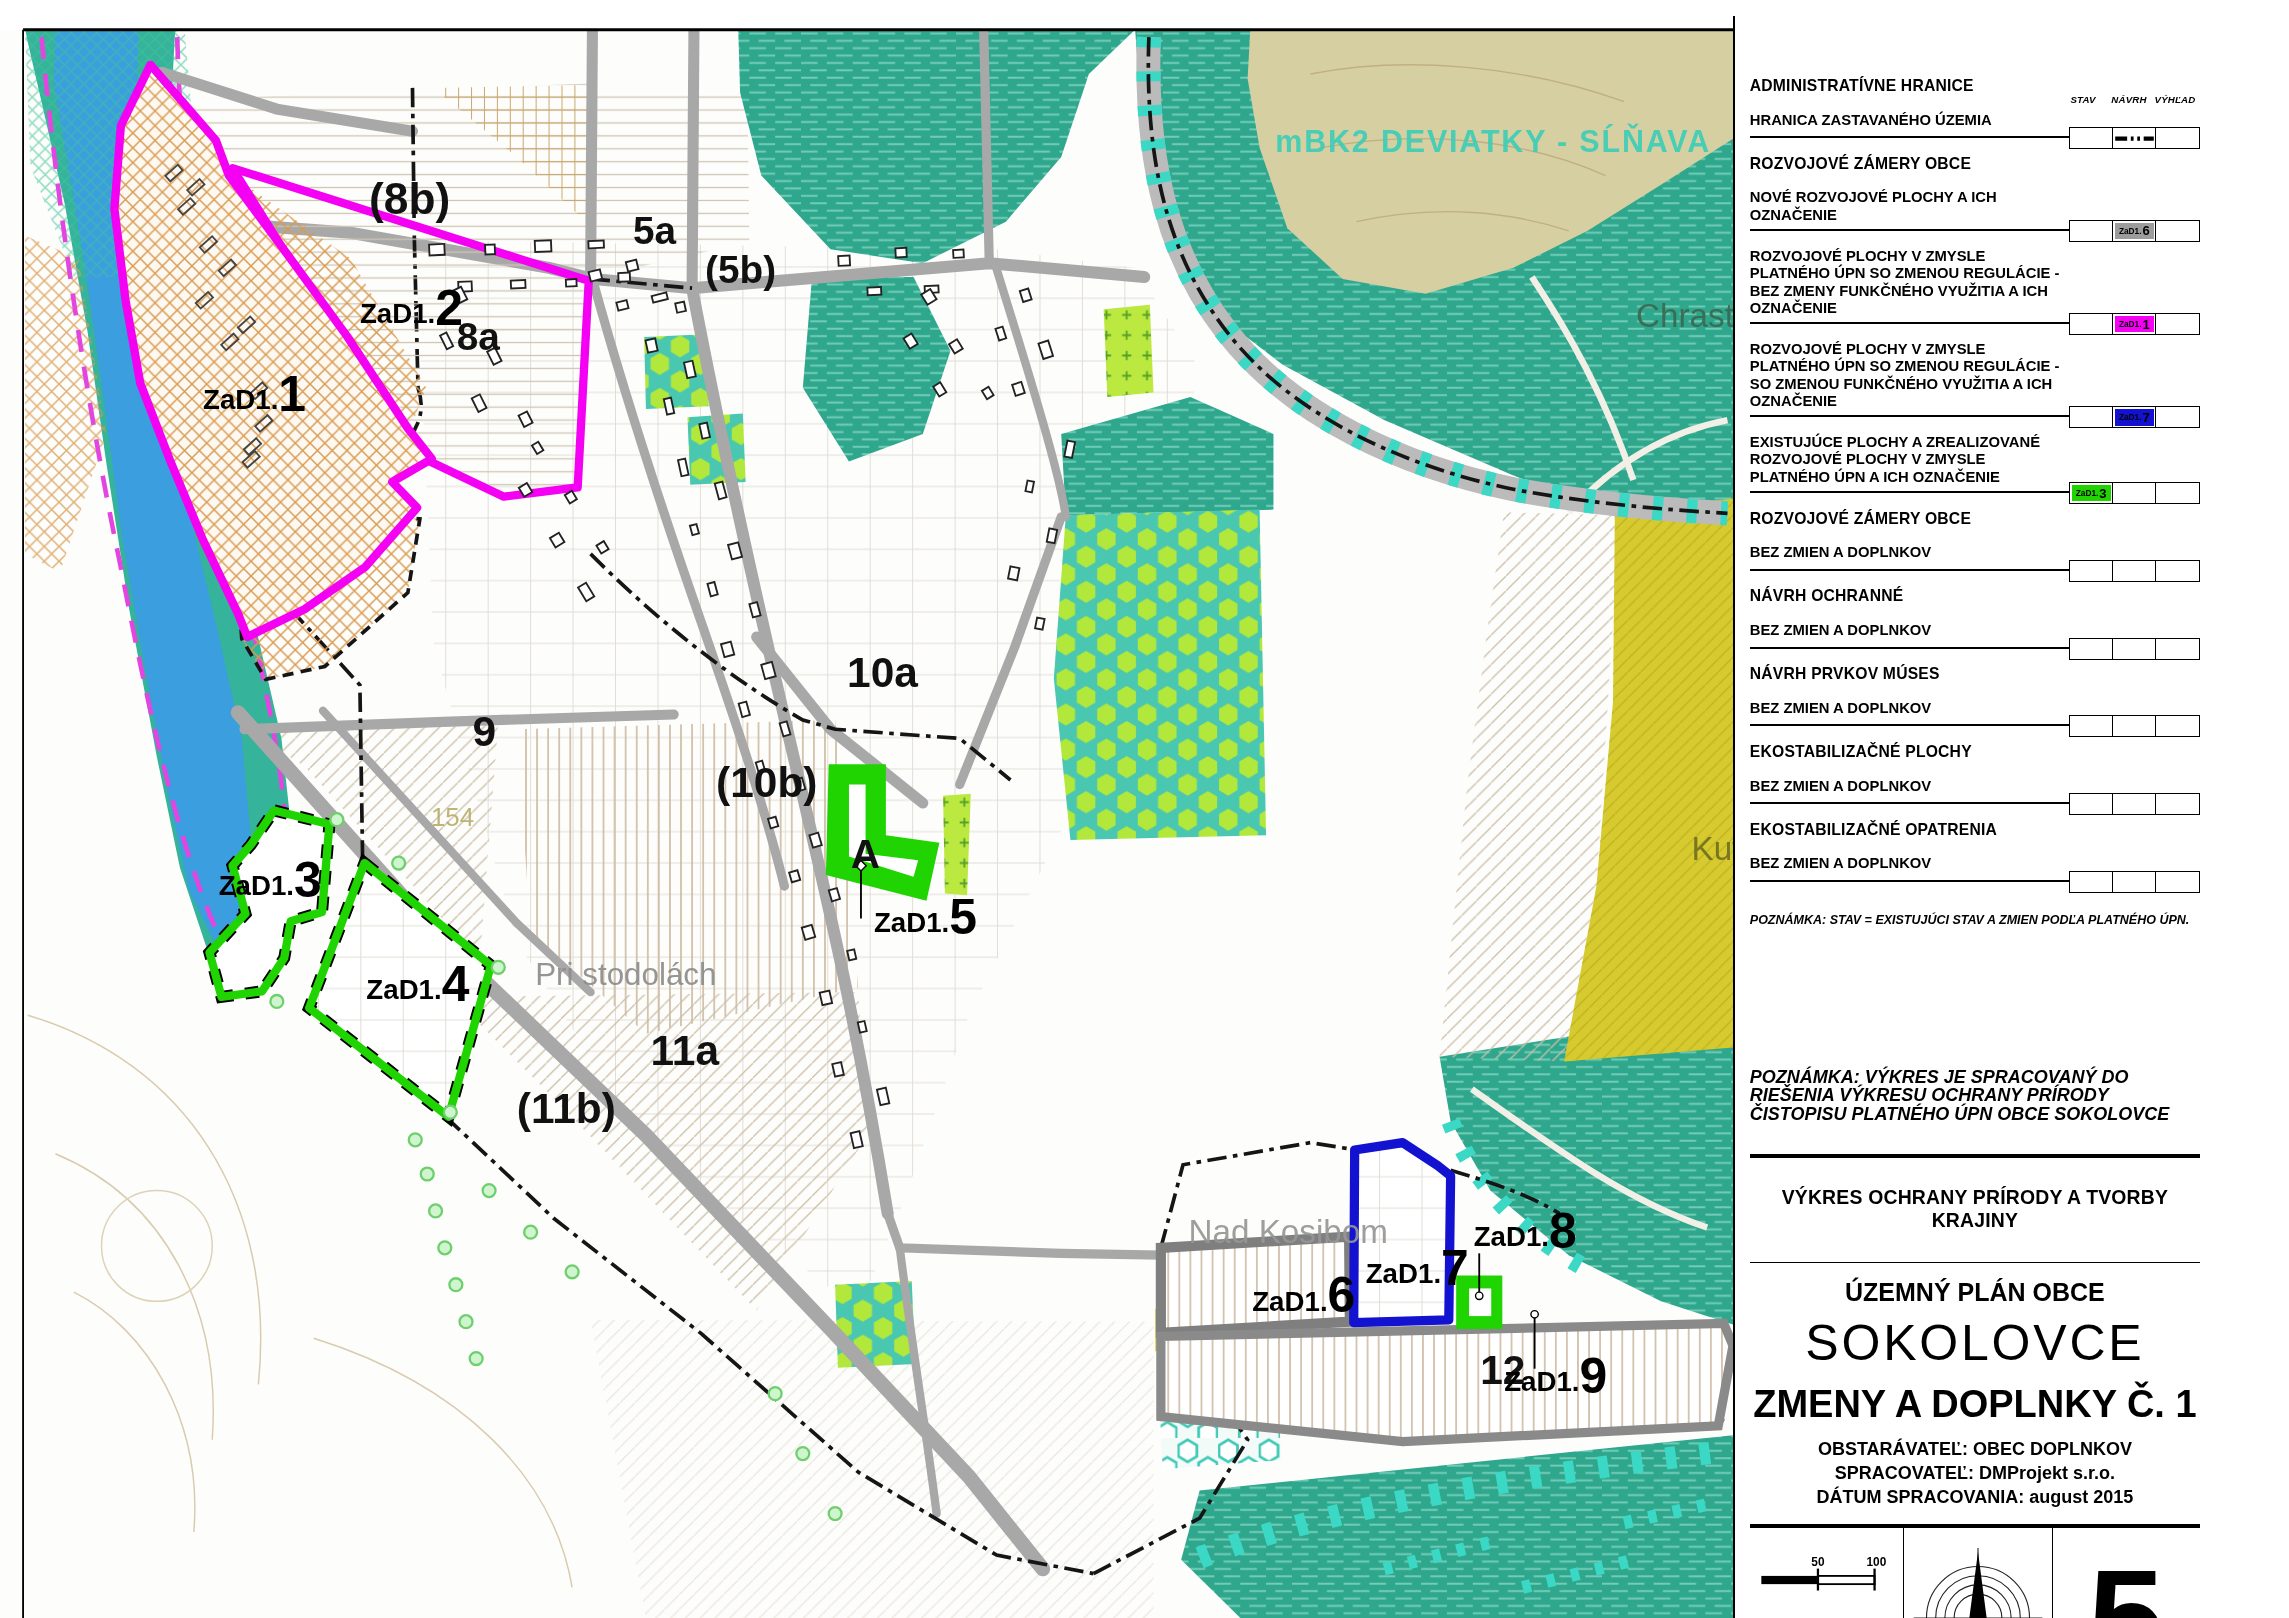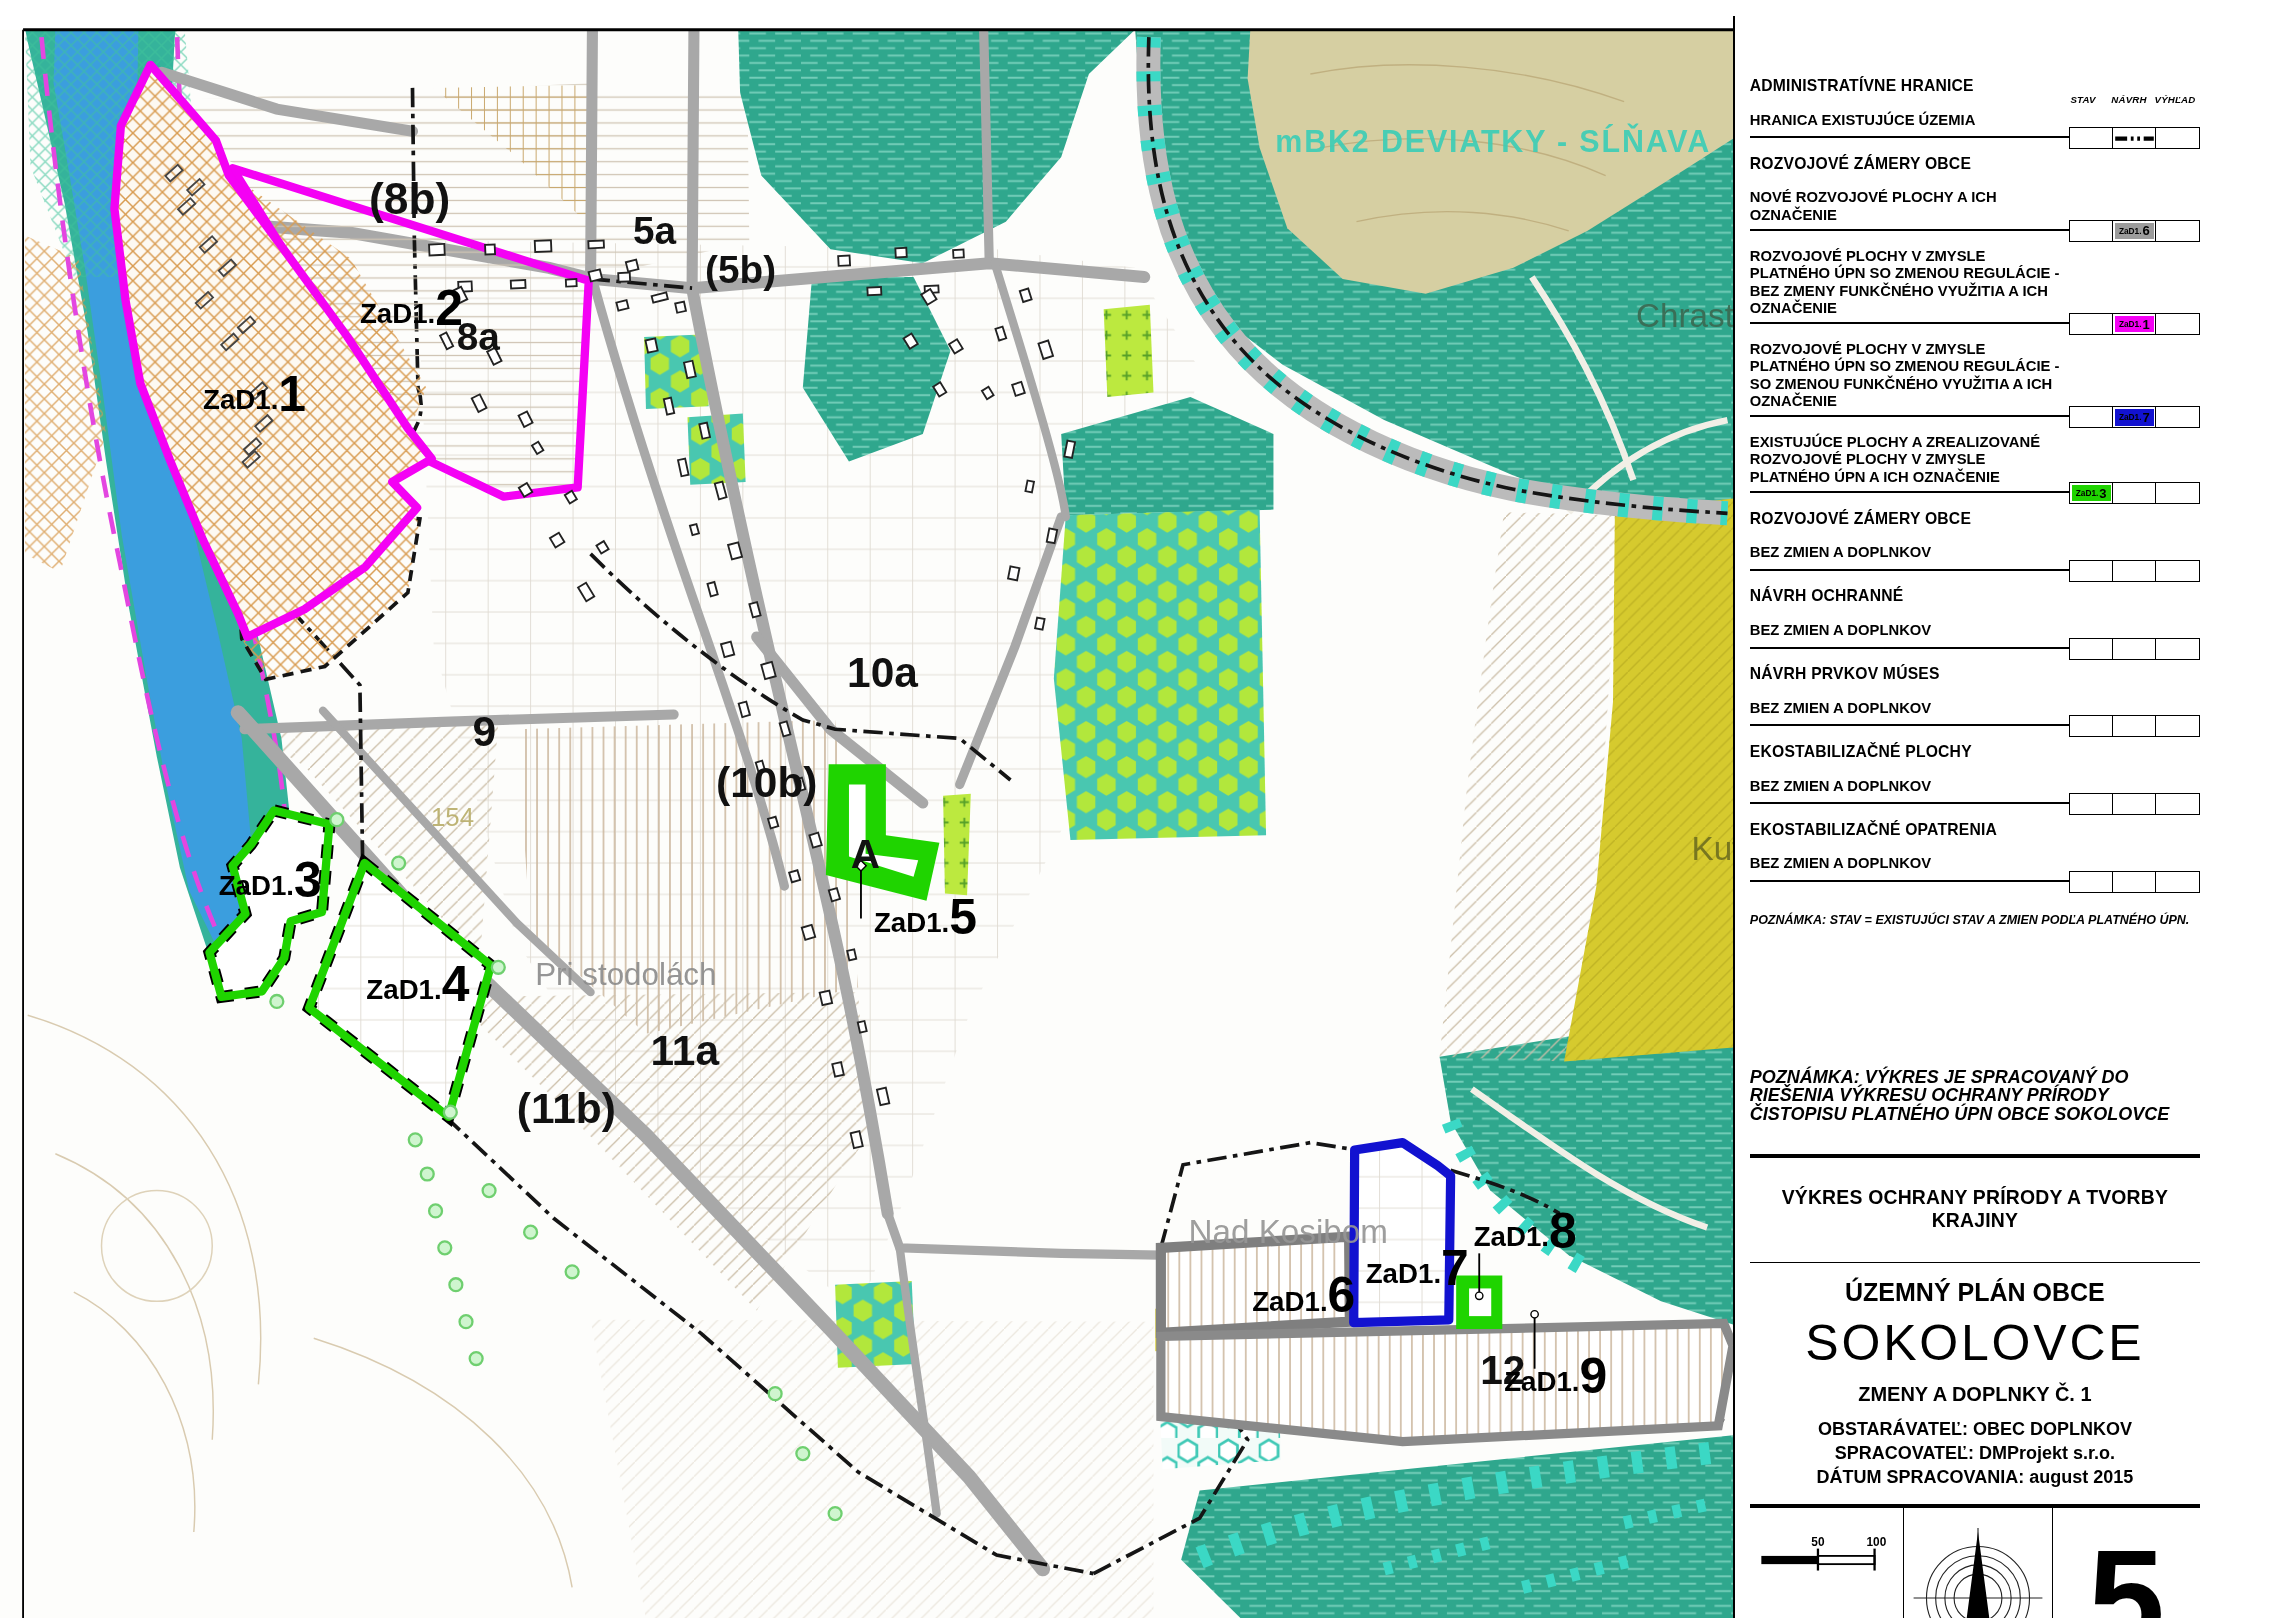--- a/index.html
+++ b/index.html
@@ -21,21 +21,21 @@
   .tag{width:39px;height:16.6px;display:flex;align-items:center;justify-content:center;
        font-weight:bold;font-size:8.3px;color:#000;line-height:1;}
   .tag .tn{font-size:13px;margin-left:0.9px;}
   .lnote{font-size:12.5px;font-weight:bold;font-style:italic;margin-top:31px;}
   .lnote2{font-size:18px;font-weight:bold;font-style:italic;margin-top:141px;line-height:18.5px;}
   .rule-thick{border-top:4.6px solid #000;margin-top:31px;}
   .rule-thin{border-top:1.8px solid #000;margin-top:29.5px;}
   .tb-title{font-size:19.4px;font-weight:bold;text-align:center;margin-top:28px;letter-spacing:0.2px;}
   .tb-plan{font-size:25px;font-weight:bold;text-align:center;margin-top:14.8px;}
   .tb-muni{font-size:50px;text-align:center;margin-top:7.4px;letter-spacing:2.8px;}
-  .tb-amend{font-size:20px;font-weight:bold;text-align:center;margin-top:11px;}
+  .tb-amend{font-size:38px;font-weight:bold;text-align:center;margin-top:11px;}
   .tb-meta{font-size:18px;font-weight:bold;text-align:center;line-height:24px;margin-top:11px;}
   #bottom-box{margin-top:14.8px;border-top:4.6px solid #000;border-bottom:4.6px solid #000;
               height:181px;display:flex;}
   #bb-scale{width:153px;position:relative;}
   #bb-compass{width:148px;border-left:1.8px solid #000;border-right:1.8px solid #000;
               display:flex;align-items:center;justify-content:center;}
   #bb-num{flex:1;display:flex;align-items:center;justify-content:center;
           font-size:138px;font-weight:bold;line-height:1;}
   #scalebar{position:absolute;left:9.2px;top:26px;}
 </style>
@@ -406,21 +406,21 @@
   </div>
 
   <div id="panel">
     <div id="legend-blocks">
         <div class="lhead first">ADMINISTRATÍVNE HRANICE<div class="colheads">
             <span>STAV</span>
             <span>NÁVRH</span>
             <span>VÝHĽAD</span>
           </div></div>
         <div class="lrow">
-          <div class="lrow-label">HRANICA EXISTUJÚCE ÚZEMIA</div>
+          <div class="lrow-label">HRANICA ZASTAVANÉHO ÚZEMIA</div>
           <div class="lrow-cells">
             <div class="lcell"></div>
             <div class="lcell">
               <svg width="39" height="9.2" viewBox="0 0 42 10">
                 <line x1="0" y1="5" x2="42" y2="5" stroke="#000" stroke-width="4.5" stroke-dasharray="13 4 3 4 3 4"></line>
               </svg>
             </div>
             <div class="lcell"></div>
           </div>
         </div>

